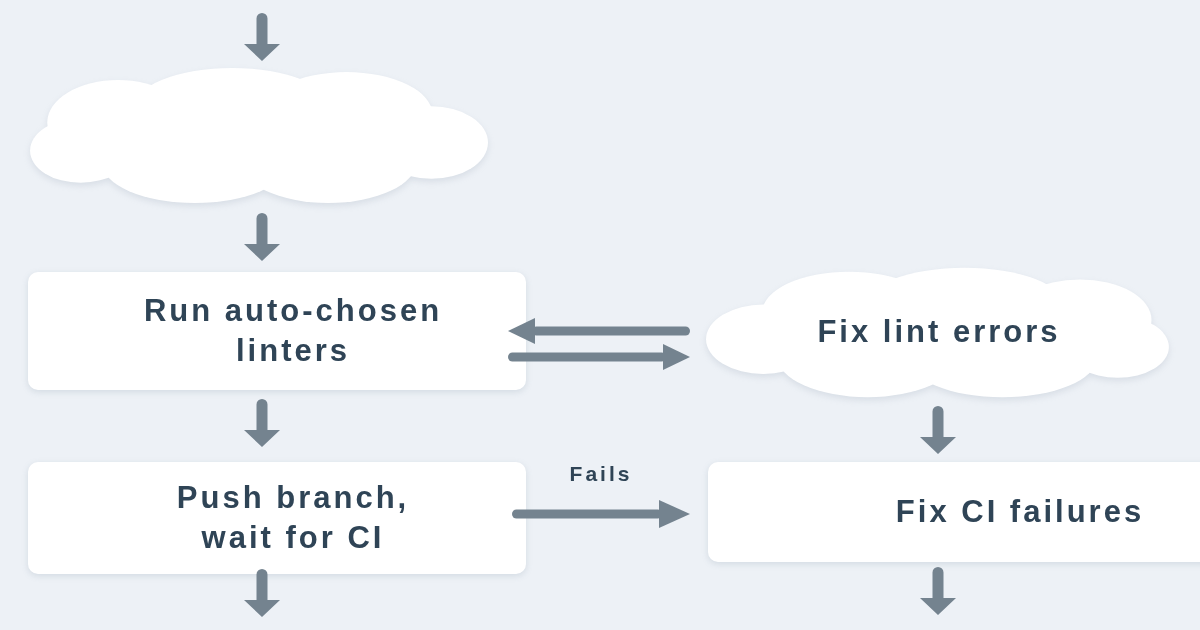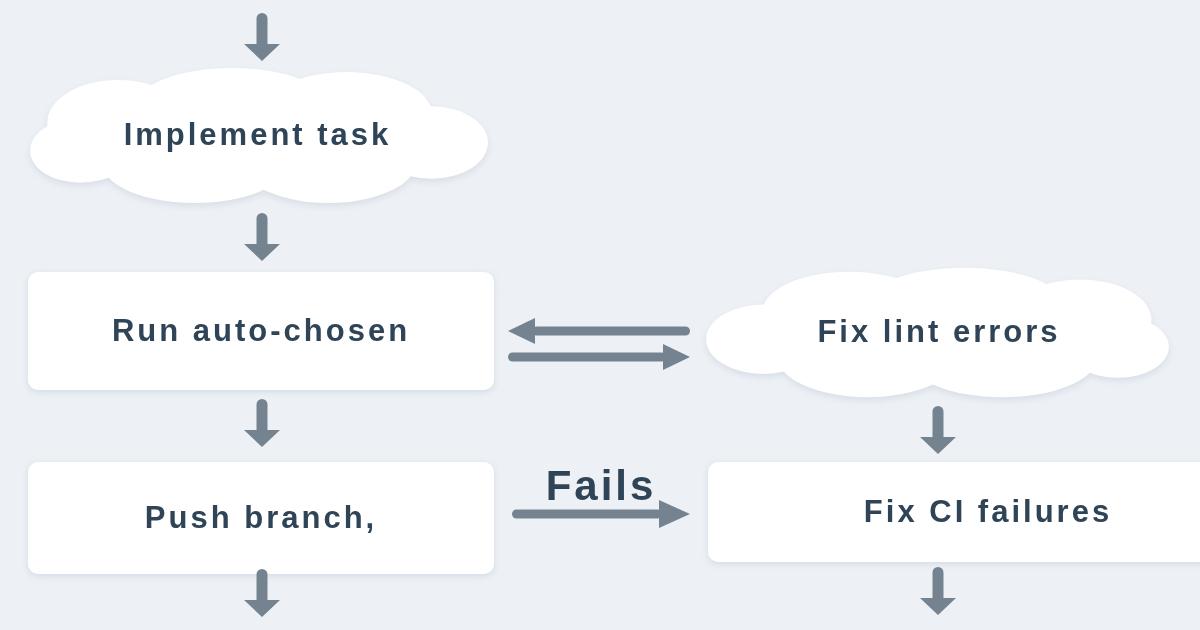--- a/index.html
+++ b/index.html
@@ -32,27 +32,27 @@
     color:var(--node-fill,#ffffff);
     filter:drop-shadow(0 3px 3px rgba(140,155,175,0.22));
   }
   .cloud-svg.mirrored{transform:scaleX(-1);}
   .cloud .node-label{position:relative;z-index:2;}
   
   .rect-node{
     background:var(--node-fill,#ffffff);
     border-radius:10px;
     box-shadow:0 2px 6px rgba(120,140,160,0.22);
-    display:flex;flex-direction:column;align-items:center;justify-content:center;
+    display:flex;flex-direction:column;align-items:center;justify-content:center;padding-left:32px;
   }
   
   .arrow-svg{color:var(--arrow,#74838f);display:block;}
   .edge-label{
     color:var(--text,#2f4456);
-    font-weight:700;font-size:42px;letter-spacing:3px;
+    font-weight:700;font-size:21px;letter-spacing:3px;
     text-align:center;white-space:nowrap;
   }
 </style>
 </head>
 <body>
 
 <div id="canvas">
 
   <svg class="arrow-svg abs" style="left:243px;top:13px" width="38" height="48" viewBox="0 0 38 48">
     <path fill="currentColor" d="M13.5 5.5 a5.5 5.5 0 0 1 11 0 V31 H37 L19 48 L1 31 H13.5 Z"></path>
@@ -63,29 +63,29 @@
       <g fill="currentColor">
         <ellipse cx="92" cy="60" rx="70" ry="42"></ellipse>
         <ellipse cx="205" cy="46" rx="98" ry="40"></ellipse>
         <ellipse cx="318" cy="52" rx="85" ry="42"></ellipse>
         <ellipse cx="402" cy="80" rx="56" ry="36"></ellipse>
         <ellipse cx="300" cy="98" rx="88" ry="42"></ellipse>
         <ellipse cx="168" cy="100" rx="92" ry="40"></ellipse>
         <ellipse cx="55" cy="88" rx="50" ry="32"></ellipse>
       </g>
     </svg>
-    <span class="node-label">Implement task</span>
   </div>
 
   <svg class="arrow-svg abs" style="left:243px;top:213px" width="38" height="48" viewBox="0 0 38 48">
     <path fill="currentColor" d="M13.5 5.5 a5.5 5.5 0 0 1 11 0 V31 H37 L19 48 L1 31 H13.5 Z"></path>
   </svg>
 
   <div class="rect-node abs" style="left:28px;top:272px;width:466px;height:118px">
     <span class="node-label">Run auto-chosen</span>
+    <span class="node-label">linters</span>
   </div>
 
   <svg class="arrow-svg abs" style="left:508px;top:318px" width="182" height="52" viewBox="0 0 182 52">
     <g fill="currentColor">
       <rect x="24" y="8.5" width="158" height="9" rx="4.5"></rect>
       <polygon points="27,0 0,13 27,26"></polygon>
       <rect x="0" y="34.5" width="158" height="9" rx="4.5"></rect>
       <polygon points="155,26 182,39 155,52"></polygon>
     </g>
   </svg>
@@ -108,20 +108,21 @@
   <svg class="arrow-svg abs" style="left:243px;top:399px" width="38" height="48" viewBox="0 0 38 48">
     <path fill="currentColor" d="M13.5 5.5 a5.5 5.5 0 0 1 11 0 V31 H37 L19 48 L1 31 H13.5 Z"></path>
   </svg>
 
   <svg class="arrow-svg abs" style="left:919px;top:406px" width="38" height="48" viewBox="0 0 38 48">
     <path fill="currentColor" d="M13.5 5.5 a5.5 5.5 0 0 1 11 0 V31 H37 L19 48 L1 31 H13.5 Z"></path>
   </svg>
 
   <div class="rect-node abs" style="left:28px;top:462px;width:466px;height:112px">
     <span class="node-label">Push branch,</span>
+    <span class="node-label">wait for CI</span>
   </div>
 
   <div class="edge-label abs" style="left:512px;top:462px;width:178px">Fails</div>
   <svg class="arrow-svg abs" style="left:512px;top:497px" width="178" height="34" viewBox="0 0 178 34">
     <g fill="currentColor">
       <rect x="0" y="12.5" width="150" height="9" rx="4.5"></rect>
       <polygon points="147,3 178,17 147,31"></polygon>
     </g>
   </svg>
 

